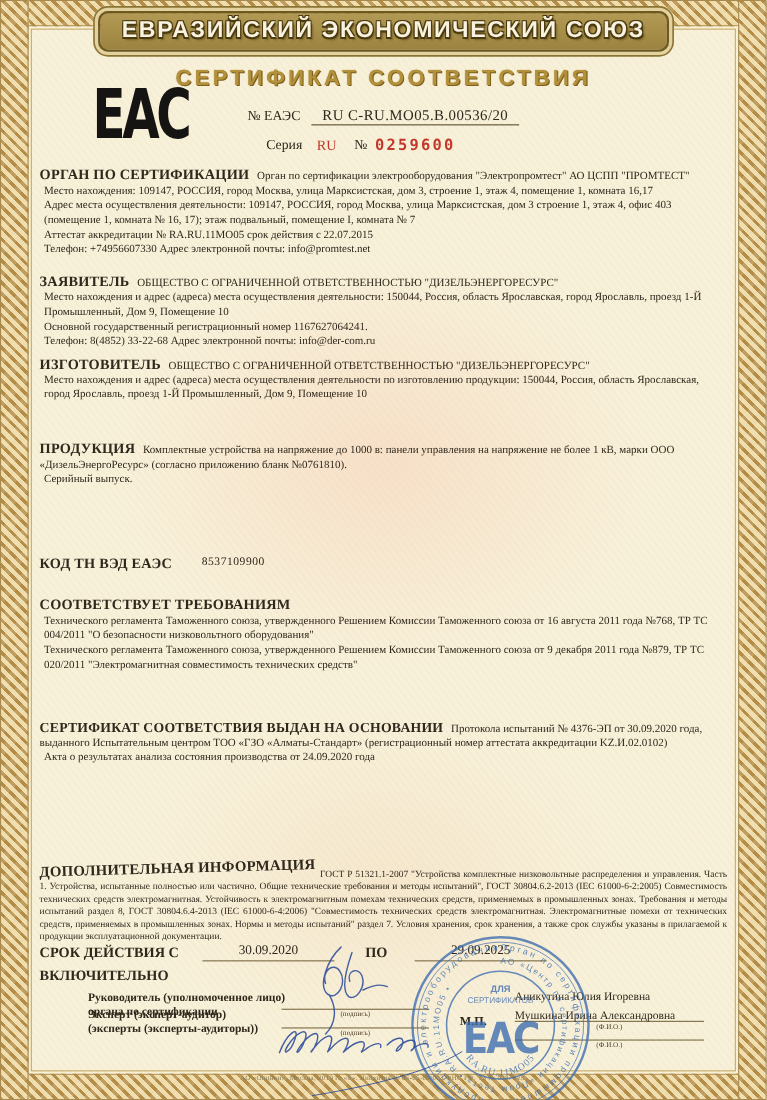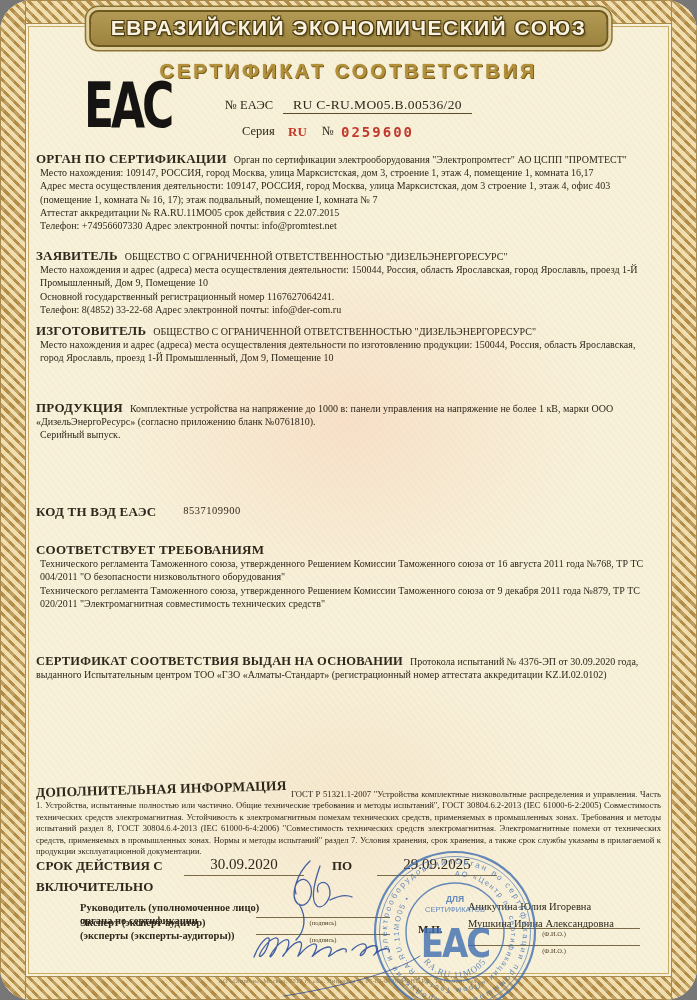--- a/index.html
+++ b/index.html
@@ -3,21 +3,21 @@
 <meta charset="utf-8">
 <style>
   html,body{margin:0;padding:0;background:#777;}
   .page{
     position:relative;width:697px;height:1000px;margin:0 auto;overflow:hidden;
     background:
       radial-gradient(ellipse 340px 260px at 50% 42%, rgba(246,210,184,.55) 0%, rgba(246,210,184,0) 70%),
       radial-gradient(ellipse 300px 220px at 50% 80%, rgba(240,214,180,.35) 0%, rgba(240,214,180,0) 70%),
       repeating-linear-gradient(52deg, rgba(205,160,110,.05) 0 2px, rgba(255,255,255,0) 2px 5px),
       #f8f1da;
-    font-family:"Liberation Serif", serif;color:#2f281c;border-radius:32px;
+    font-family:"Liberation Serif", serif;color:#2f281c;
   }
   
   .bstrip{position:absolute;z-index:1;
     background:
       repeating-linear-gradient(45deg, rgba(156,116,48,.45) 0 3px, rgba(243,226,180,.9) 3px 7px),
       repeating-linear-gradient(-45deg, #dcc08a 0 7px, #c6a15c 7px 14px);
     box-shadow:inset 0 0 0 1px #a98a4e;
   }
   .bstrip.top{left:0;top:0;width:697px;height:24px;}
   .bstrip.bottom{left:0;top:976px;width:697px;height:24px;}
@@ -37,36 +37,36 @@
     transform:scaleY(1.42);transform-origin:top left;letter-spacing:-3px;}
   
   .doc-title{position:absolute;left:0;top:60px;width:100%;text-align:center;z-index:2;
     font-family:"Liberation Sans",sans-serif;font-weight:bold;font-size:20px;letter-spacing:3px;color:#b3913b;
     text-shadow:1px 1px 0 #7e5f1d, 0 0 1px #9c7c2c;}
   .numline{position:absolute;left:0;top:97px;width:100%;text-align:center;z-index:2;font-size:12.5px;}
   .numline .lbl{margin-right:10px;}
   .numline .val{border-bottom:1px solid #5c4c28;padding:0 10px 1px 10px;font-size:13.5px;letter-spacing:.4px;}
   .serline{position:absolute;left:0;top:124px;width:100%;z-index:2;font-size:12.5px;}
   .serline .s-lbl{position:absolute;left:242px;}
-  .serline .s-val{position:absolute;left:288px;color:#c2382a;font-weight:bold;font-size:13px;}
+  .serline .s-val{position:absolute;left:288px;color:#c2382a;font-weight:normal;font-size:13px;}
   .serline .n-lbl{position:absolute;left:322px;}
   .serline .n-val{position:absolute;left:341px;color:#c2382a;font-weight:bold;font-size:14px;
     font-family:"DejaVu Sans Mono",monospace;letter-spacing:2px;}
   
   .sec{position:absolute;left:36px;width:625px;z-index:2;font-size:10px;line-height:13.2px;}
   .sec .h{font-weight:bold;font-size:13px;letter-spacing:.2px;margin-right:7px;line-height:13.2px;}
   .sec .h.small{font-size:12.5px;}
   .sec .ln{margin-left:4px;}
   .sec .code{font-size:10.5px;margin-left:20px;letter-spacing:.5px;position:relative;top:-2px;font-family:Liberation Serif, serif;}
   .sec.addl{font-size:8.6px;line-height:11.4px;text-align:justify;}
   .sec.addl .h{font-size:13.5px;display:inline-block;transform:rotate(-1.6deg);transform-origin:left bottom;margin-right:4px;}
   
   .validity{position:absolute;left:36px;top:858px;width:625px;z-index:2;}
   .v-lbl{position:absolute;font-weight:bold;font-size:13px;}
-  .v-date{position:absolute;text-align:center;font-size:15px;border-bottom:1px solid #7a6a45;padding-bottom:2px;}
+  .v-date{position:absolute;text-align:center;font-size:12px;border-bottom:1px solid #7a6a45;padding-bottom:2px;}
   
   .signrow{position:absolute;z-index:2;}
   .role{position:absolute;left:80px;width:180px;font-weight:bold;font-size:10.5px;line-height:13px;}
   .sigline{position:absolute;left:256px;width:134px;height:16px;border-bottom:1px solid #7a6a45;}
   .cap{position:absolute;font-size:6.5px;color:#4a3c22;text-align:center;}
   .mp{position:absolute;left:418px;font-weight:bold;font-size:11px;}
   .nameblk{position:absolute;left:468px;width:172px;}
   .nm{font-size:10.5px;padding-bottom:16px;border-bottom:1px solid #7a6a45;white-space:nowrap;}
   .nameblk .cap{position:static;display:block;margin-top:1px;}
   
@@ -132,20 +132,21 @@
   </div>
 
   <div class="sec" style="top:543px">
     <div><b class="h">СООТВЕТСТВУЕТ ТРЕБОВАНИЯМ</b></div>
     <div class="ln">Технического регламента Таможенного союза, утвержденного Решением Комиссии Таможенного союза от 16 августа  2011 года №768, ТР ТС 004/2011 "О безопасности низковольтного оборудования"</div>
     <div class="ln">Технического регламента Таможенного союза, утвержденного Решением Комиссии Таможенного союза от 9 декабря 2011 года №879, ТР ТС 020/2011 "Электромагнитная совместимость технических средств"</div>
   </div>
 
   <div class="sec" style="top:655px">
     <div><b class="h small">СЕРТИФИКАТ СООТВЕТСТВИЯ  ВЫДАН НА ОСНОВАНИИ</b><span>Протокола испытаний № 4376-ЭП от 30.09.2020 года, выданного Испытательным центром ТОО «ГЗО «Алматы-Стандарт» (регистрационный номер аттестата аккредитации KZ.И.02.0102)</span></div>
+    <div class="ln">Акта о результатах анализа состояния производства от 24.09.2020 года</div>
   </div>
 
   <div class="sec addl" style="top:786px">
     <b class="h">ДОПОЛНИТЕЛЬНАЯ ИНФОРМАЦИЯ</b><span>ГОСТ Р 51321.1-2007 "Устройства комплектные низковольтные распределения и управления. Часть 1. Устройства, испытанные полностью или частично. Общие технические требования и методы испытаний", ГОСТ 30804.6.2-2013 (IEC 61000-6-2:2005) Совместимость технических средств электромагнитная. Устойчивость к электромагнитным помехам технических средств, применяемых в промышленных зонах. Требования и методы испытаний раздел 8, ГОСТ 30804.6.4-2013 (IEC 61000-6-4:2006) "Совместимость технических средств электромагнитная. Электромагнитные помехи от технических средств, применяемых в промышленных зонах. Нормы и методы испытаний" раздел 7. Условия хранения, срок хранения, а также срок службы указаны в прилагаемой к продукции эксплуатационной документации.</span>
   </div>
 
   <div class="validity">
     <span class="v-lbl" style="left:0;top:0">СРОК ДЕЙСТВИЯ С</span>
     <span class="v-date" style="left:148px;top:-2px;width:120px">30.09.2020</span>
     <span class="v-lbl" style="left:296px;top:0">ПО</span>

